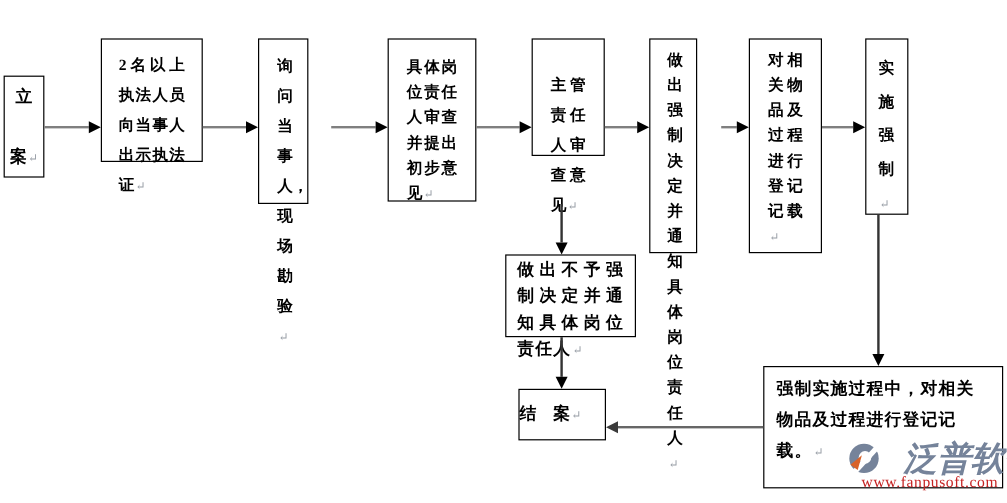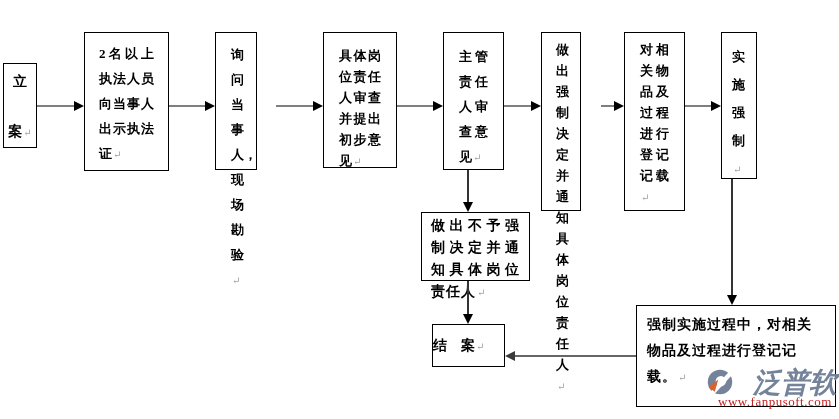--- a/index.html
+++ b/index.html
@@ -10,24 +10,24 @@
   }
   .fbox{
     position:absolute;box-sizing:border-box;background:#fff;
     border:1px solid #000;color:#000;font-weight:bold;font-size:13px;
   }
   .fbox .tx{white-space:pre-line;}
   .just{text-align:justify;}
   .pm{color:#9aa0a8;font-weight:normal;font-size:10px;padding-left:1px;}
   
   #b1{left:3px;top:63px;width:34px;height:85px;line-height:25px;padding-top:5px;text-align:center;font-size:14px;}
-  #b2{left:84px;top:32px;width:85px;height:139px;padding:8px 14px 0;line-height:25px;}
+  #b2{left:84px;top:32px;width:85px;height:103px;padding:8px 14px 0;line-height:25px;}
   #b3{left:215px;top:32px;width:42px;height:138px;padding:9px 15px 0;line-height:25px;}
   #b4{left:323px;top:32px;width:74px;height:136px;padding:12px 15px 0;line-height:21px;}
-  #b5{left:443px;top:32px;width:61px;height:138px;padding:11px 15px 0;line-height:25px;}
+  #b5{left:443px;top:32px;width:61px;height:98px;padding:25px 15px 0;line-height:25px;}
   #b6{left:541px;top:32px;width:40px;height:179px;padding:6px 14px 0;line-height:21px;}
   #b7{left:624px;top:32px;width:61px;height:179px;padding:6px 15px 0;line-height:21px;}
   #b8{left:721px;top:32px;width:36px;height:147px;padding:10px 10px 0;line-height:28px;text-align:left;}
   #b9{left:421px;top:212px;width:109px;height:69px;padding:2px 9px 0;line-height:22px;font-size:14px;letter-spacing:1px;}
   #b10{left:432px;top:324px;width:73px;height:43px;line-height:41px;text-align:left;font-size:14px;}
   #b11{left:636px;top:305px;width:200px;height:102px;padding:6px 10px 0;line-height:26px;font-size:14px;letter-spacing:1px;}
   
   .hline{position:absolute;height:2px;background:#7f7f7f;}
   .vline{position:absolute;width:2px;background:#333;}
   .ah-r{position:absolute;width:0;height:0;border-top:5px solid transparent;border-bottom:5px solid transparent;border-left:10px solid #000;}

